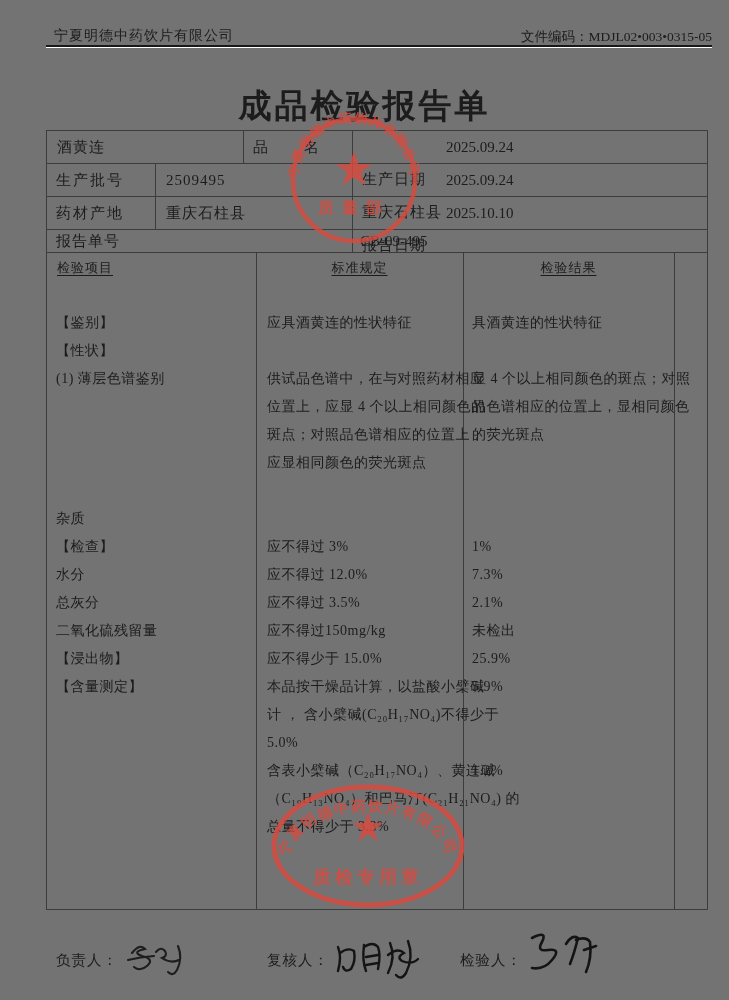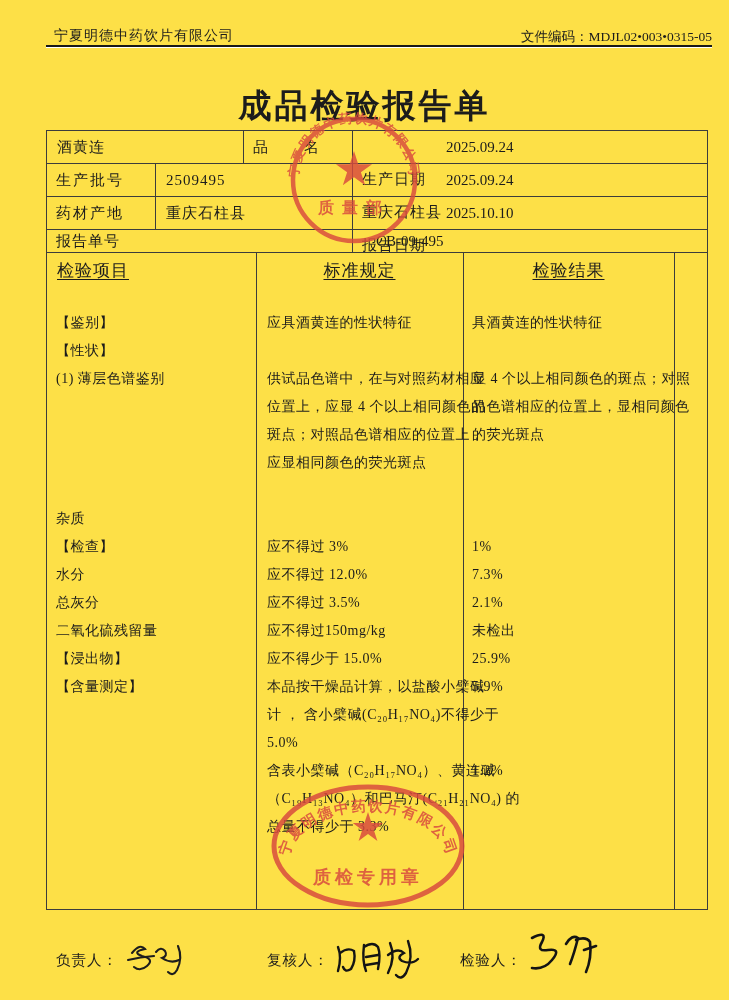--- a/index.html
+++ b/index.html
@@ -1,42 +1,42 @@
 <!DOCTYPE html>
 <html><head>
 <meta charset="utf-8">
 <style>
   html,body{margin:0;padding:0;background:#e8e8e8;}
   .page{
-    position:relative;width:729px;height:1000px;background:#fde047;
+    position:relative;width:729px;height:1000px;background:#737373;
     font-family:"Liberation Serif","DejaVu Serif",serif;color:#1c1c1c;overflow:hidden;
     margin:0 auto;
   }
   .abs{position:absolute;}
   
   .hdr-company{left:54px;top:27px;font-size:14px;letter-spacing:1px;}
   .hdr-code{right:17px;top:28px;font-size:13.5px;}
   .hdr-rule{left:46px;top:45px;width:666px;height:2px;background:#181818;border-bottom:1px solid #fff;box-shadow:0 3px 0 -1.5px #9a9a9a;}
   .doc-title{left:0;top:84px;width:729px;text-align:center;font-size:33px;font-weight:bold;
     font-family:"Liberation Sans","DejaVu Sans",sans-serif;letter-spacing:3px;}
   
   .info-table{left:46px;top:130px;width:660px;border:1px solid #3c3c3c;}
   .irow{display:flex;height:32px;border-bottom:1px solid #3c3c3c;}
-  .irow:last-child{border-bottom:none;height:22px;gap:16px;}
+  .irow:last-child{border-bottom:none;height:22px;}
   .ic{box-sizing:border-box;display:flex;align-items:center;font-size:15px;}
   .ic-l1{width:109px;padding-left:9px;border-right:1px solid #3c3c3c;letter-spacing:2px;}
   .ic-v1{width:197px;padding-left:10px;border-right:1px solid #3c3c3c;letter-spacing:1px;}
   .ic-l2{width:93px;padding-left:9px;letter-spacing:1px;margin-top:48px;}
   .ic-v2{flex:1;font-family:"Liberation Serif","DejaVu Serif",serif;}
   .ic-rl{width:306px;padding-left:9px;border-right:1px solid #3c3c3c;letter-spacing:1px;}
   .ic-rv{flex:1;padding-left:7px;}
   
   .insp{left:46px;top:252px;width:660px;height:656px;border:1px solid #3c3c3c;}
   .vline{position:absolute;top:0;bottom:0;width:1px;background:#3c3c3c;}
-  .insp-head{position:absolute;top:6px;font-size:17px;letter-spacing:1px;}
+  .insp-head{position:absolute;top:6px;font-size:13px;letter-spacing:1px;}
   .insp-head span{text-decoration:underline;text-underline-offset:3px;}
   .col{position:absolute;top:56px;bottom:0;font-size:14px;}
   .tline{height:28px;line-height:28px;white-space:nowrap;letter-spacing:0.5px;}
   
   .concl{left:46px;top:908px;width:660px;height:27px;border:1px solid #3c3c3c;border-top:none;
     display:flex;align-items:center;box-sizing:border-box;padding-left:9px;font-size:15px;}
   .concl b{letter-spacing:1px;}
   
   .sig-label{font-size:14.5px;letter-spacing:1px;}
   .sig svg{display:block;}

